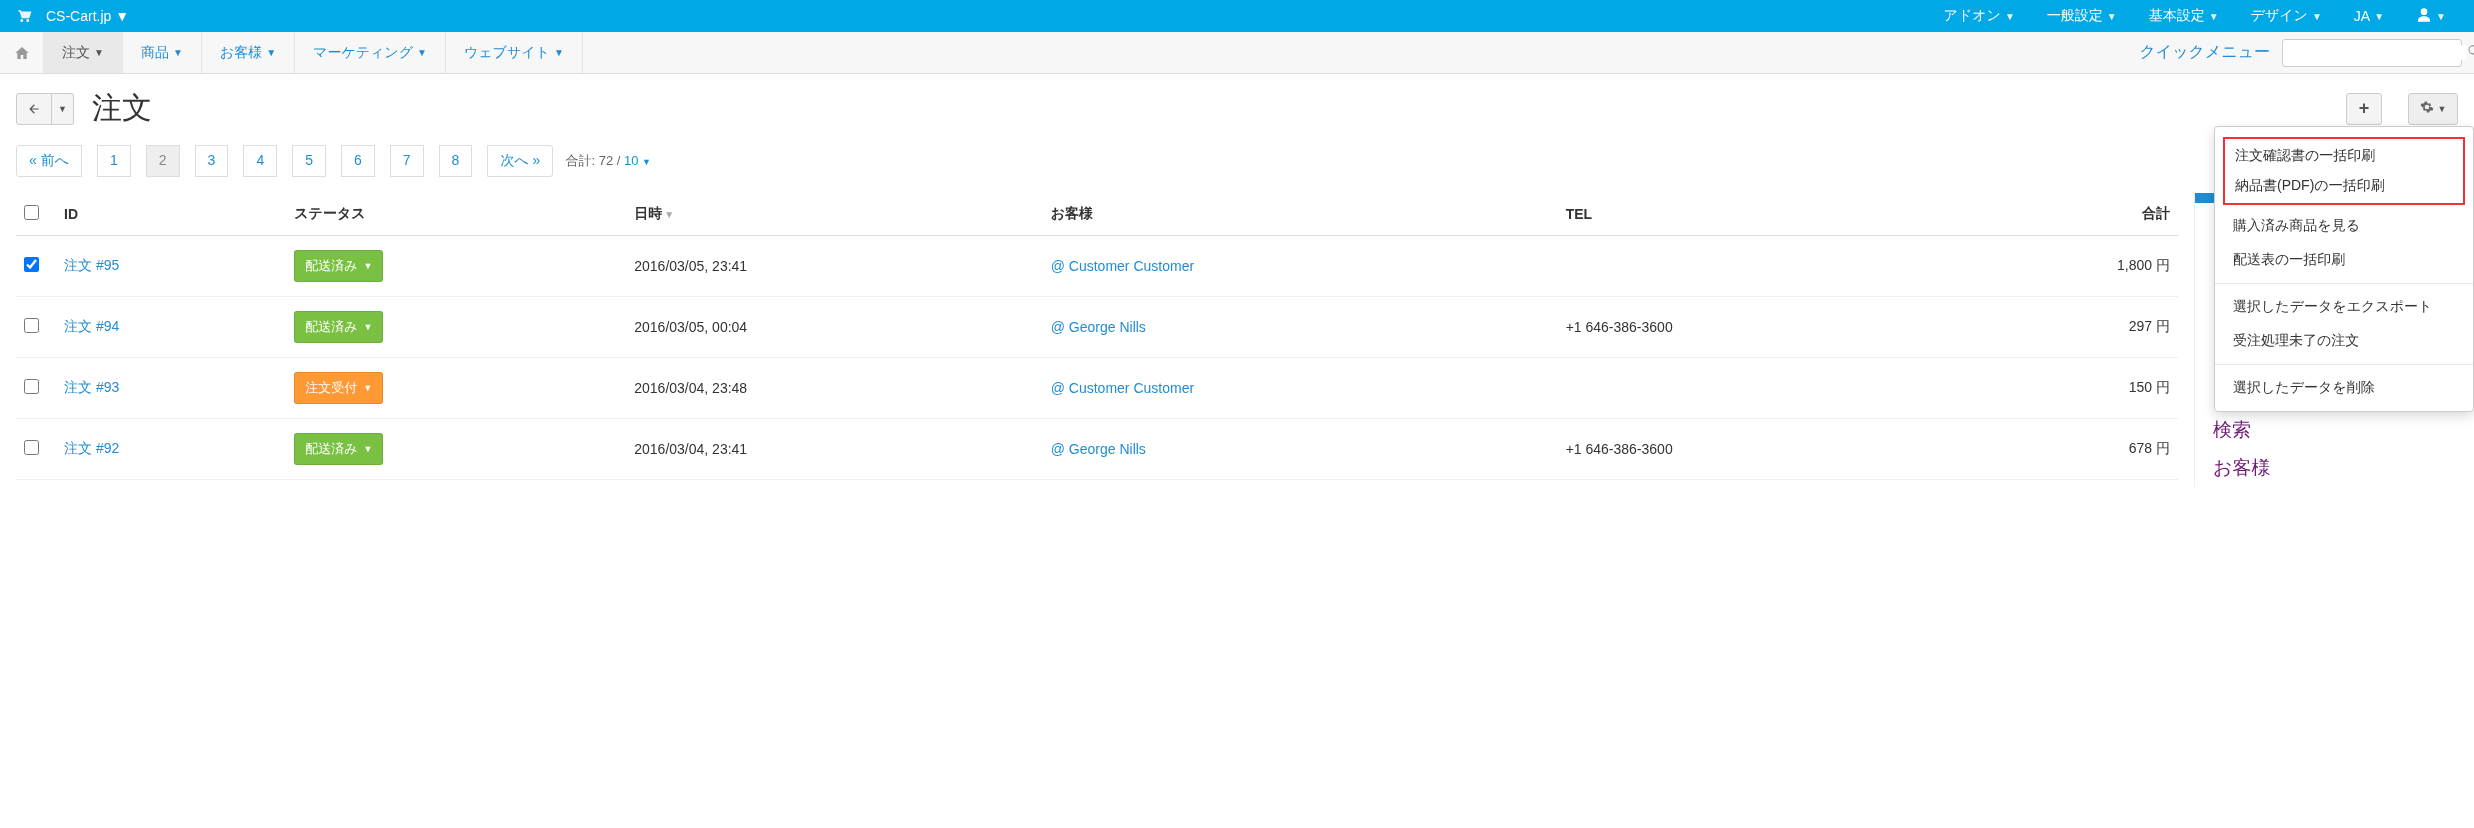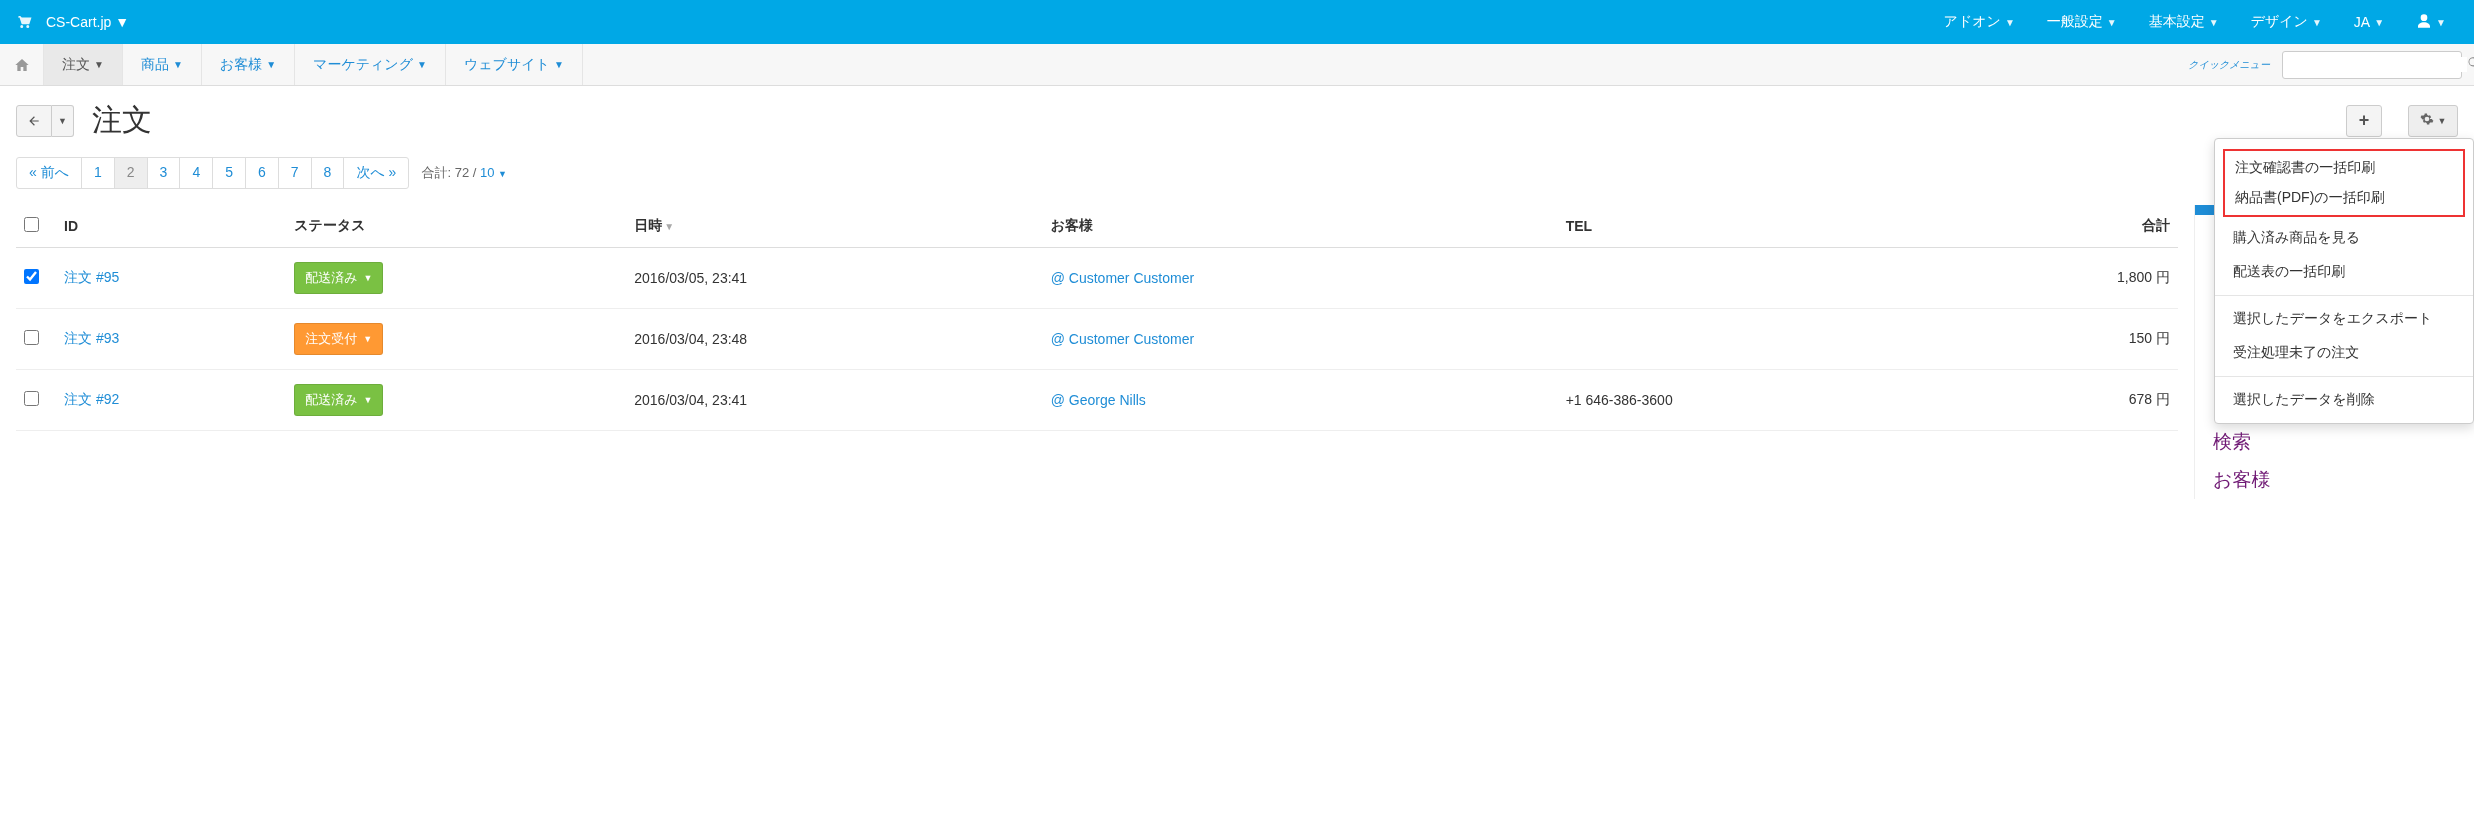--- a/index.html
+++ b/index.html
@@ -1,49 +1,49 @@
 <!DOCTYPE html>
 <html><head>
 <meta charset="utf-8">
 <style>
 * { margin: 0; padding: 0; box-sizing: border-box; font-family: Arial, "Helvetica Neue", sans-serif; }
 body { background: #fff; font-size: 13px; color: #333; }
 
-.topbar { background: #00a8e6; height: 44px; display: flex; align-items: center; padding: 0 12px; color: #fff; }
+.topbar { background: #00a8e6; height: 32px; display: flex; align-items: center; padding: 0 12px; color: #fff; }
 .topbar .cart-icon { width: 24px; height: 24px; display: flex; align-items: center; justify-content: center; margin-right: 10px; opacity: 0.9; }
 .topbar .brand { font-size: 14px; display: flex; align-items: center; gap: 4px; cursor: pointer; }
 .topbar .spacer { flex: 1; }
 .topbar .top-menu { display: flex; align-items: center; gap: 0; }
 .topbar .top-menu .tm-item { padding: 16px 16px; font-size: 14px; display: flex; align-items: center; gap: 4px; cursor: pointer; height: 44px; }
 .topbar .top-menu .tm-item .caret { font-size: 10px; opacity: 0.9; }
 
 .navbar { background: #f7f7f7; border-bottom: 1px solid #ddd; height: 42px; display: flex; align-items: stretch; }
 .navbar .home { width: 44px; display: flex; align-items: center; justify-content: center; border-right: 1px solid #e5e5e5; cursor: pointer; }
 .navbar .home svg { fill: #999; }
 .navbar .nav-item { padding: 0 18px; display: flex; align-items: center; gap: 4px; font-size: 14px; color: #1f8dd6; cursor: pointer; border-right: 1px solid #e5e5e5; }
 .navbar .nav-item.active { background: #e9e9e9; color: #555; }
 .navbar .nav-item .caret { font-size: 10px; }
 .navbar .right { margin-left: auto; display: flex; align-items: center; gap: 12px; padding-right: 12px; }
-.navbar .quick { color: #1f8dd6; font-size: 10px; cursor: pointer; font-style: italic; }
+.navbar .quick { color: #1f8dd6; font-size: 16px; cursor: pointer; }
 .navbar .search { width: 180px; height: 28px; border: 1px solid #ccc; border-radius: 3px; display: flex; align-items: center; padding: 0 8px; background: #fff; }
 .navbar .search input { border: none; outline: none; flex: 1; font-size: 13px; }
 .navbar .search svg { fill: #888; }
 
 .page-head { display: flex; align-items: center; padding: 14px 16px 8px; gap: 18px; }
 .btn-group { display: inline-flex; }
 .btn { background: #f4f4f4; border: 1px solid #ccc; height: 32px; min-width: 36px; display: inline-flex; align-items: center; justify-content: center; cursor: pointer; color: #555; }
 .btn:first-child { border-radius: 3px 0 0 3px; }
 .btn:last-child { border-radius: 0 3px 3px 0; border-left: none; }
 .btn.single { border-radius: 3px; }
 .page-title { font-size: 30px; font-weight: normal; color: #333; }
 .page-head .spacer { flex: 1; }
 .page-head .gear-btn { background: #eee; }
 
 .pagination-row { display: flex; align-items: center; padding: 8px 16px 16px; gap: 12px; }
-.pagination { display: flex; gap: 0; }
+.pagination { display: flex; gap: 16px; }
 .pagination .pg { border: 1px solid #ddd; padding: 6px 12px; color: #1f8dd6; cursor: pointer; margin-left: -1px; font-size: 14px; }
 .pagination .pg:first-child { border-radius: 3px 0 0 3px; margin-left: 0; }
 .pagination .pg:last-child { border-radius: 0 3px 3px 0; }
 .pagination .pg.active { background: #eee; color: #888; }
 .total { color: #666; font-size: 13px; }
 .total .per { color: #1f8dd6; cursor: pointer; }
 
 .content-wrap { display: flex; }
 .main { flex: 1; padding: 0 16px; }
 .side { width: 280px; border-left: 1px solid #eee; padding-left: 0; }
@@ -233,20 +233,32 @@
                 <span>配送済み</span>
                 <span class="caret">▼</span>
               </span></td>
             <td>2016/03/05, 23:41</td>
             <td><a class="link">@ Customer Customer</a></td>
             <td></td>
             <td class="r">1,800 円</td>
           </tr>
           <tr>
             <td class="chk"><input type="checkbox" style=""></td>
+            <td><a class="link">注文 #94</a></td>
+            <td><span class="status-btn status-green">
+                <span>配送済み</span>
+                <span class="caret">▼</span>
+              </span></td>
+            <td>2016/03/05, 00:04</td>
+            <td><a class="link">@ George Nills</a></td>
+            <td>+1 646-386-3600</td>
+            <td class="r">297 円</td>
+          </tr>
+          <tr>
+            <td class="chk"><input type="checkbox" style=""></td>
             <td><a class="link">注文 #93</a></td>
             <td><span class="status-btn status-orange">
                 <span>注文受付</span>
                 <span class="caret">▼</span>
               </span></td>
             <td>2016/03/04, 23:48</td>
             <td><a class="link">@ Customer Customer</a></td>
             <td></td>
             <td class="r">150 円</td>
           </tr>

